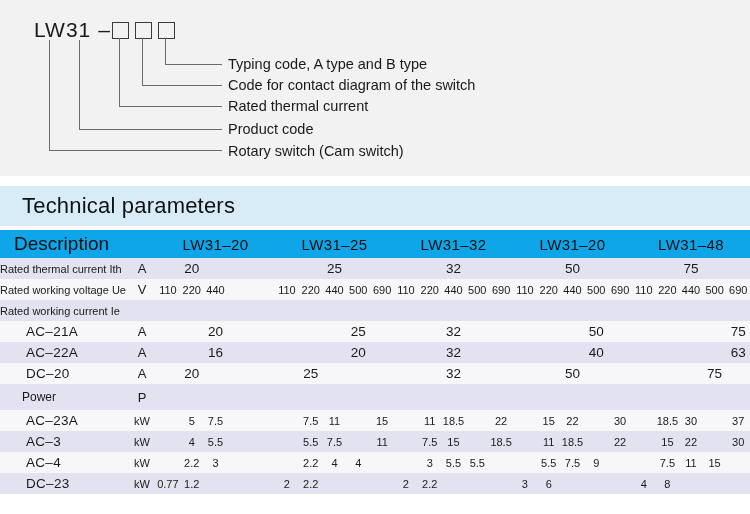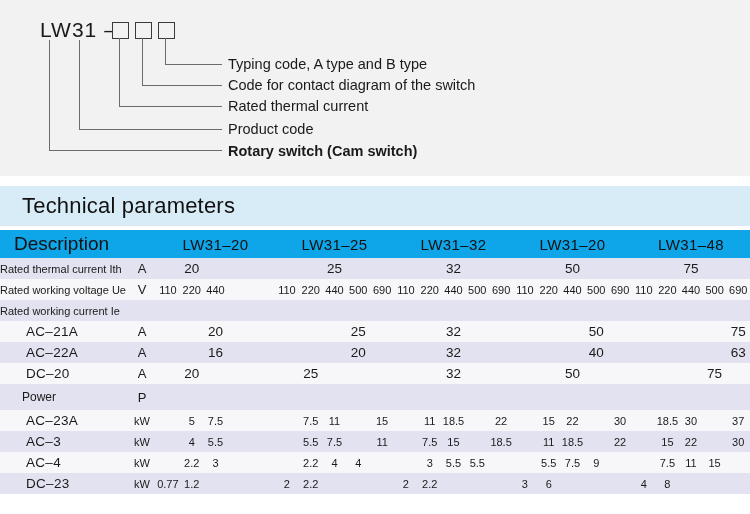--- a/index.html
+++ b/index.html
@@ -18,21 +18,21 @@
   
   .designation-panel {
     position: relative;
     width: 750px;
     height: 176px;
     background: #f2f2f2;
     box-sizing: border-box;
   }
   .code-text {
     position: absolute;
-    left: 40px;
+    left: 34px;
     top: 18px;
     font-size: 21px;
     letter-spacing: 1px;
     color: #1a1a1a;
     white-space: nowrap;
   }
   .code-box {
     position: absolute;
     top: 22px;
     width: 15px;
@@ -187,21 +187,21 @@
   <span class="vline" style="left:142px; top:38px; height:47px;"></span>
   <span class="hline" style="left:142px; top:85px; width:80px;"></span>
 
   <span class="vline" style="left:165px; top:38px; height:26px;"></span>
   <span class="hline" style="left:165px; top:64px; width:57px;"></span>
 
   <span class="leader-label" style="top:78px;">Code for contact diagram of the switch</span>
   <span class="leader-label" style="top:57px;">Typing code, A type and B type</span>
   <span class="leader-label" style="top:99px;">Rated thermal current</span>
   <span class="leader-label" style="top:122px;">Product code</span>
-  <span class="leader-label" style="top:144px;font-weight:bold;">Rotary switch (Cam switch)</span>
+  <span class="leader-label" style="top:144px;">Rotary switch (Cam switch)</span>
 </div>
 
 <div class="banner">
   <span class="banner-title">Technical parameters</span>
 </div>
 
 <div class="table-wrap">
   <table class="spec">
     <colgroup>
       <col style="width:128px">

